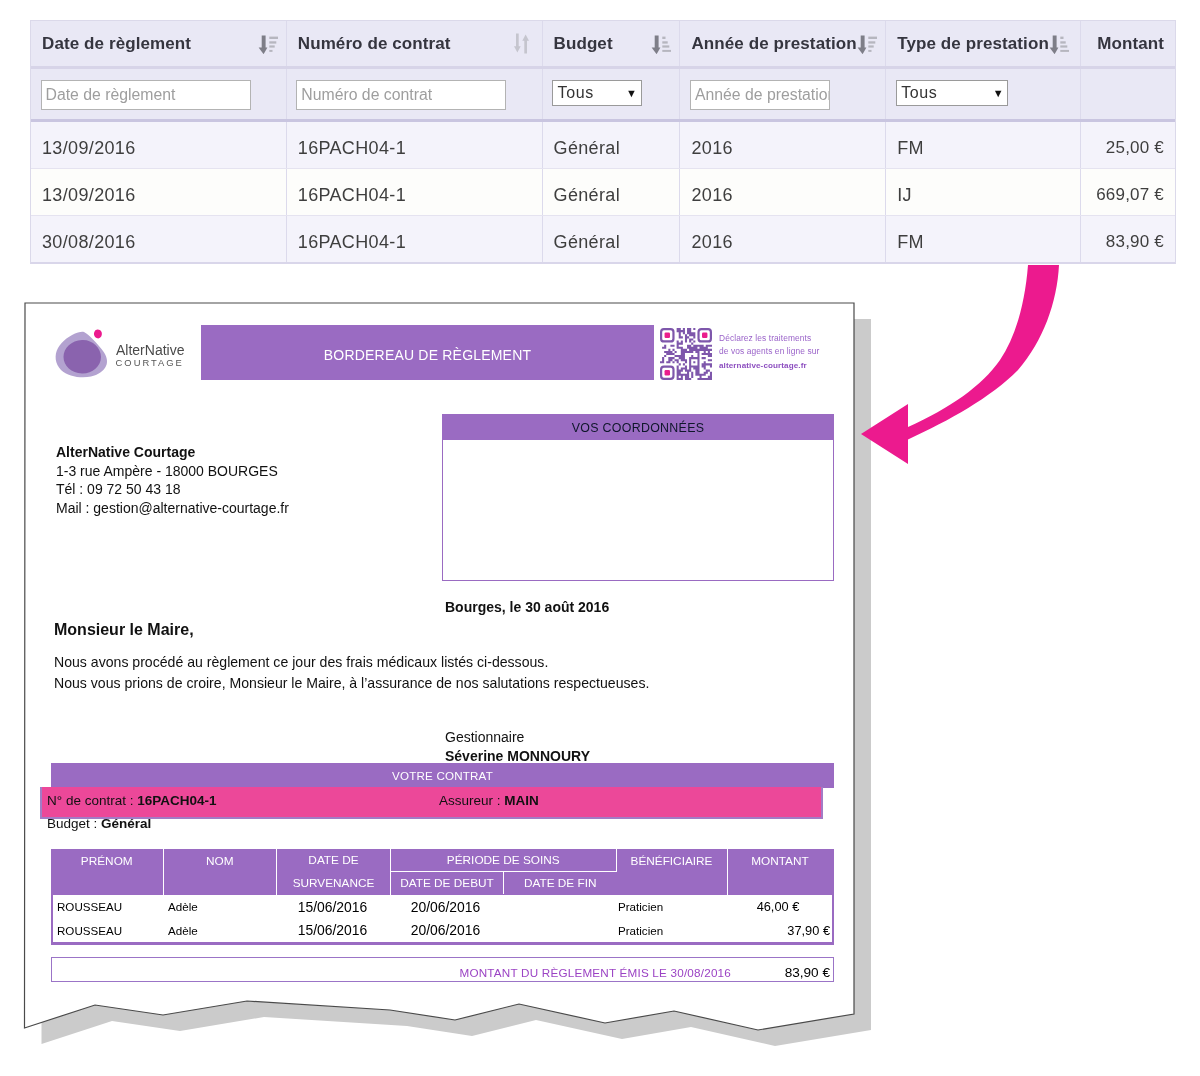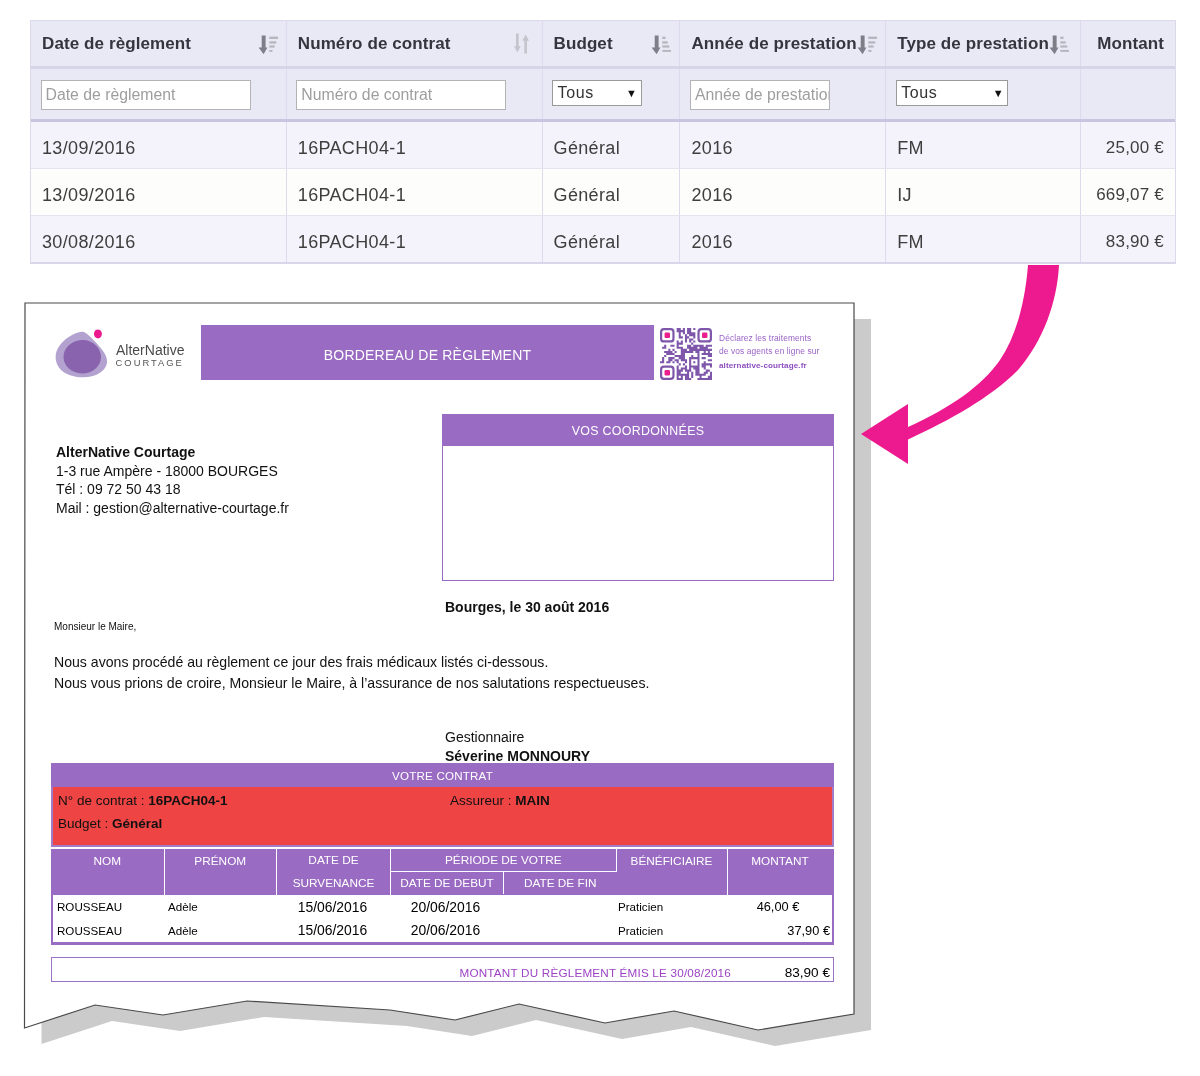--- a/index.html
+++ b/index.html
@@ -29,30 +29,30 @@
 .drow .tcell { display:flex; align-items:center; padding:7px 11px 0 11px; font-size:18px; letter-spacing:.35px; color:#3e3e3e; white-space:nowrap; }
 .drow .num { font-size:17px; letter-spacing:.2px; }
 .drow .num, #thead .num { justify-content:flex-end; }
 
 
 .doc { font-family:"Liberation Sans", sans-serif; color:#111; }
 #banner { left:201px; top:325px; width:453px; height:55px; background:#9a6bc2; color:#fff; font-size:14px; display:flex; align-items:center; justify-content:center; letter-spacing:.2px; padding-top:4px; }
 #qrtext { left:719px; top:331.5px; font-size:8.4px; line-height:13.9px; letter-spacing:.1px; color:#9a63c9; white-space:nowrap; }
 #qrtext b { color:#8d4fc0; font-size:8.1px; }
 #coord { left:442px; top:414px; width:392px; height:167px; border:1.5px solid #9a6bc2; background:#fff; }
-#coord .hd { background:#9a6bc2; color:#ffffff; height:31px; font-size:12.4px; display:flex; align-items:center; justify-content:center; letter-spacing:.3px; }
+#coord .hd { background:#9a6bc2; color:#0f172a; height:25px; font-size:12.4px; display:flex; align-items:center; justify-content:center; letter-spacing:.3px; }
 #coord .bd { padding:7px 0 0 7px; font-weight:bold; font-size:14px; line-height:18.5px; }
 #addr { left:56px; top:443px; font-size:14px; line-height:18.7px; }
 #bourges { left:445px; top:599px; font-size:14px; font-weight:bold; }
-#mlm { left:54px; top:621px; font-size:10px; }
+#mlm { left:54px; top:621px; font-size:16px;font-weight:bold; }
 #para { left:54px; top:652px; font-size:14.1px; line-height:21.3px; }
 #sev { left:445px; top:748px; font-size:14px; font-weight:bold; }
 #gest { left:445px; top:729px; font-size:14px; }
 #vcban { left:51px; top:763px; width:783px; height:24.5px; background:#9a6bc2; color:#fff; font-size:11.6px; display:flex; align-items:center; justify-content:center; letter-spacing:.2px; }
-#vcbox { left:51px; top:787px; width:783px; height:60px; border:2.5px solid #a27cc6; border-top:none; background:#ef4444; font-size:13.5px; }
+#vcbox { left:40px; top:787px; width:783px; height:32px; border:2.5px solid #a27cc6; border-top:none; background:#ec4899; font-size:13.5px; }
 #vcbox .l1 { position:absolute; left:5px; top:6px; }
 #vcbox .l1b { position:absolute; left:397px; top:6px; }
 #vcbox .l2 { position:absolute; left:5px; top:29px; }
 
 
 #dtable { left:51px; top:849px; width:783px; }
 #dtable .hd { background:#9a6bc2; color:#fff; font-size:11.8px; }
 #dtable .hrow { display:flex; }
 #dtable .hcell { display:flex; align-items:center; justify-content:center; border-right:1.5px solid #fff; height:23px; }
 #dtable .hcell:last-child { border-right:none; }
@@ -239,31 +239,31 @@
   <div id="vcban" class="abs doc">VOTRE CONTRAT</div>
   <div id="vcbox" class="abs doc">
     <span class="l1">N° de contrat : <b>16PACH04-1</b></span>
     <span class="l1b">Assureur : <b>MAIN</b></span>
     <span class="l2">Budget : <b>Général</b></span>
   </div>
 
   <div id="dtable" class="abs doc">
     <div class="hd">
       <div class="hrow">
+        <div class="hcell dc2 tall">
+            <span>PRÉNOM</span>
+          </div>
         <div class="hcell dc1 tall">
             <span>NOM</span>
           </div>
-        <div class="hcell dc2 tall">
-            <span>PRÉNOM</span>
-          </div>
         <div class="hcell dc3" style="height:46px;align-items:flex-start;">
             <div style="text-align:center;line-height:23px;">DATE DE<br>SURVENANCE</div>
           </div>
         <div style="width:225.5px;">
-          <div class="hcell" style="width:225.5px;border-bottom:1.5px solid #fff;">PÉRIODE DE VOTRE</div>
+          <div class="hcell" style="width:225.5px;border-bottom:1.5px solid #fff;">PÉRIODE DE SOINS</div>
           <div style="display:flex;">
             <div class="hcell" style="width:113px;height:21.5px;">DATE DE DEBUT</div>
             <div class="hcell" style="width:112.5px;height:21.5px;border-right:none;">DATE DE FIN</div>
           </div>
         </div>
         <div class="hcell dc6 tall">
             <span>BÉNÉFICIAIRE</span>
           </div>
         <div class="hcell dc7 tall">
             <span>MONTANT</span>

